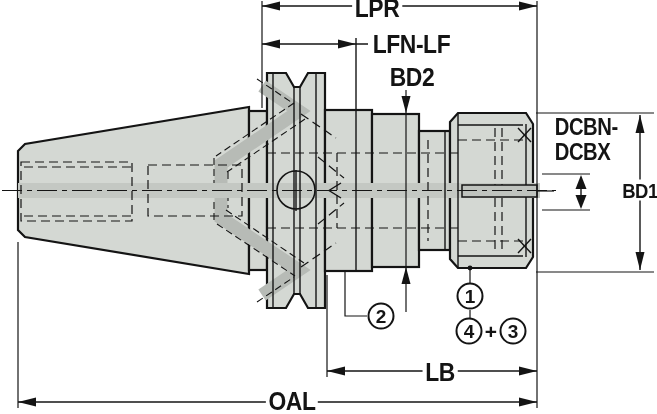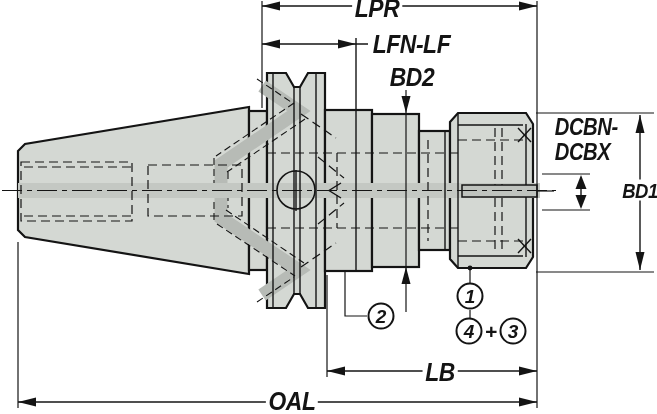--- a/index.html
+++ b/index.html
@@ -4,21 +4,20 @@
 <style>
   :root {
     --background:#ffffff; --body:#d4d8d3; --band:#b7bbb6; --bore:#c4c8c3;
     --slot:#bfc3be; --line:#141414;
   }
   html,body { margin:0; padding:0; }
   #stage {
     position:relative; width:657px; height:414px; overflow:hidden;
     background:var(--background);
     font-family:"Liberation Sans", sans-serif;
-    font-style:italic;
   }
   #stage svg { position:absolute; left:0; top:0; }
 
   .dim-label {
     position:absolute; transform:translate(-50%,-50%) scaleX(0.88);
     font-weight:bold; font-size:26px; letter-spacing:-0.5px; color:var(--line);
     background:var(--background); padding:0 3px; white-space:nowrap; line-height:1;
   }
   .dim-label.left { transform:translate(0,-50%) scaleX(0.88); transform-origin:left center; padding:0 2px; }
   .dim-label.small { font-size:23px; }

